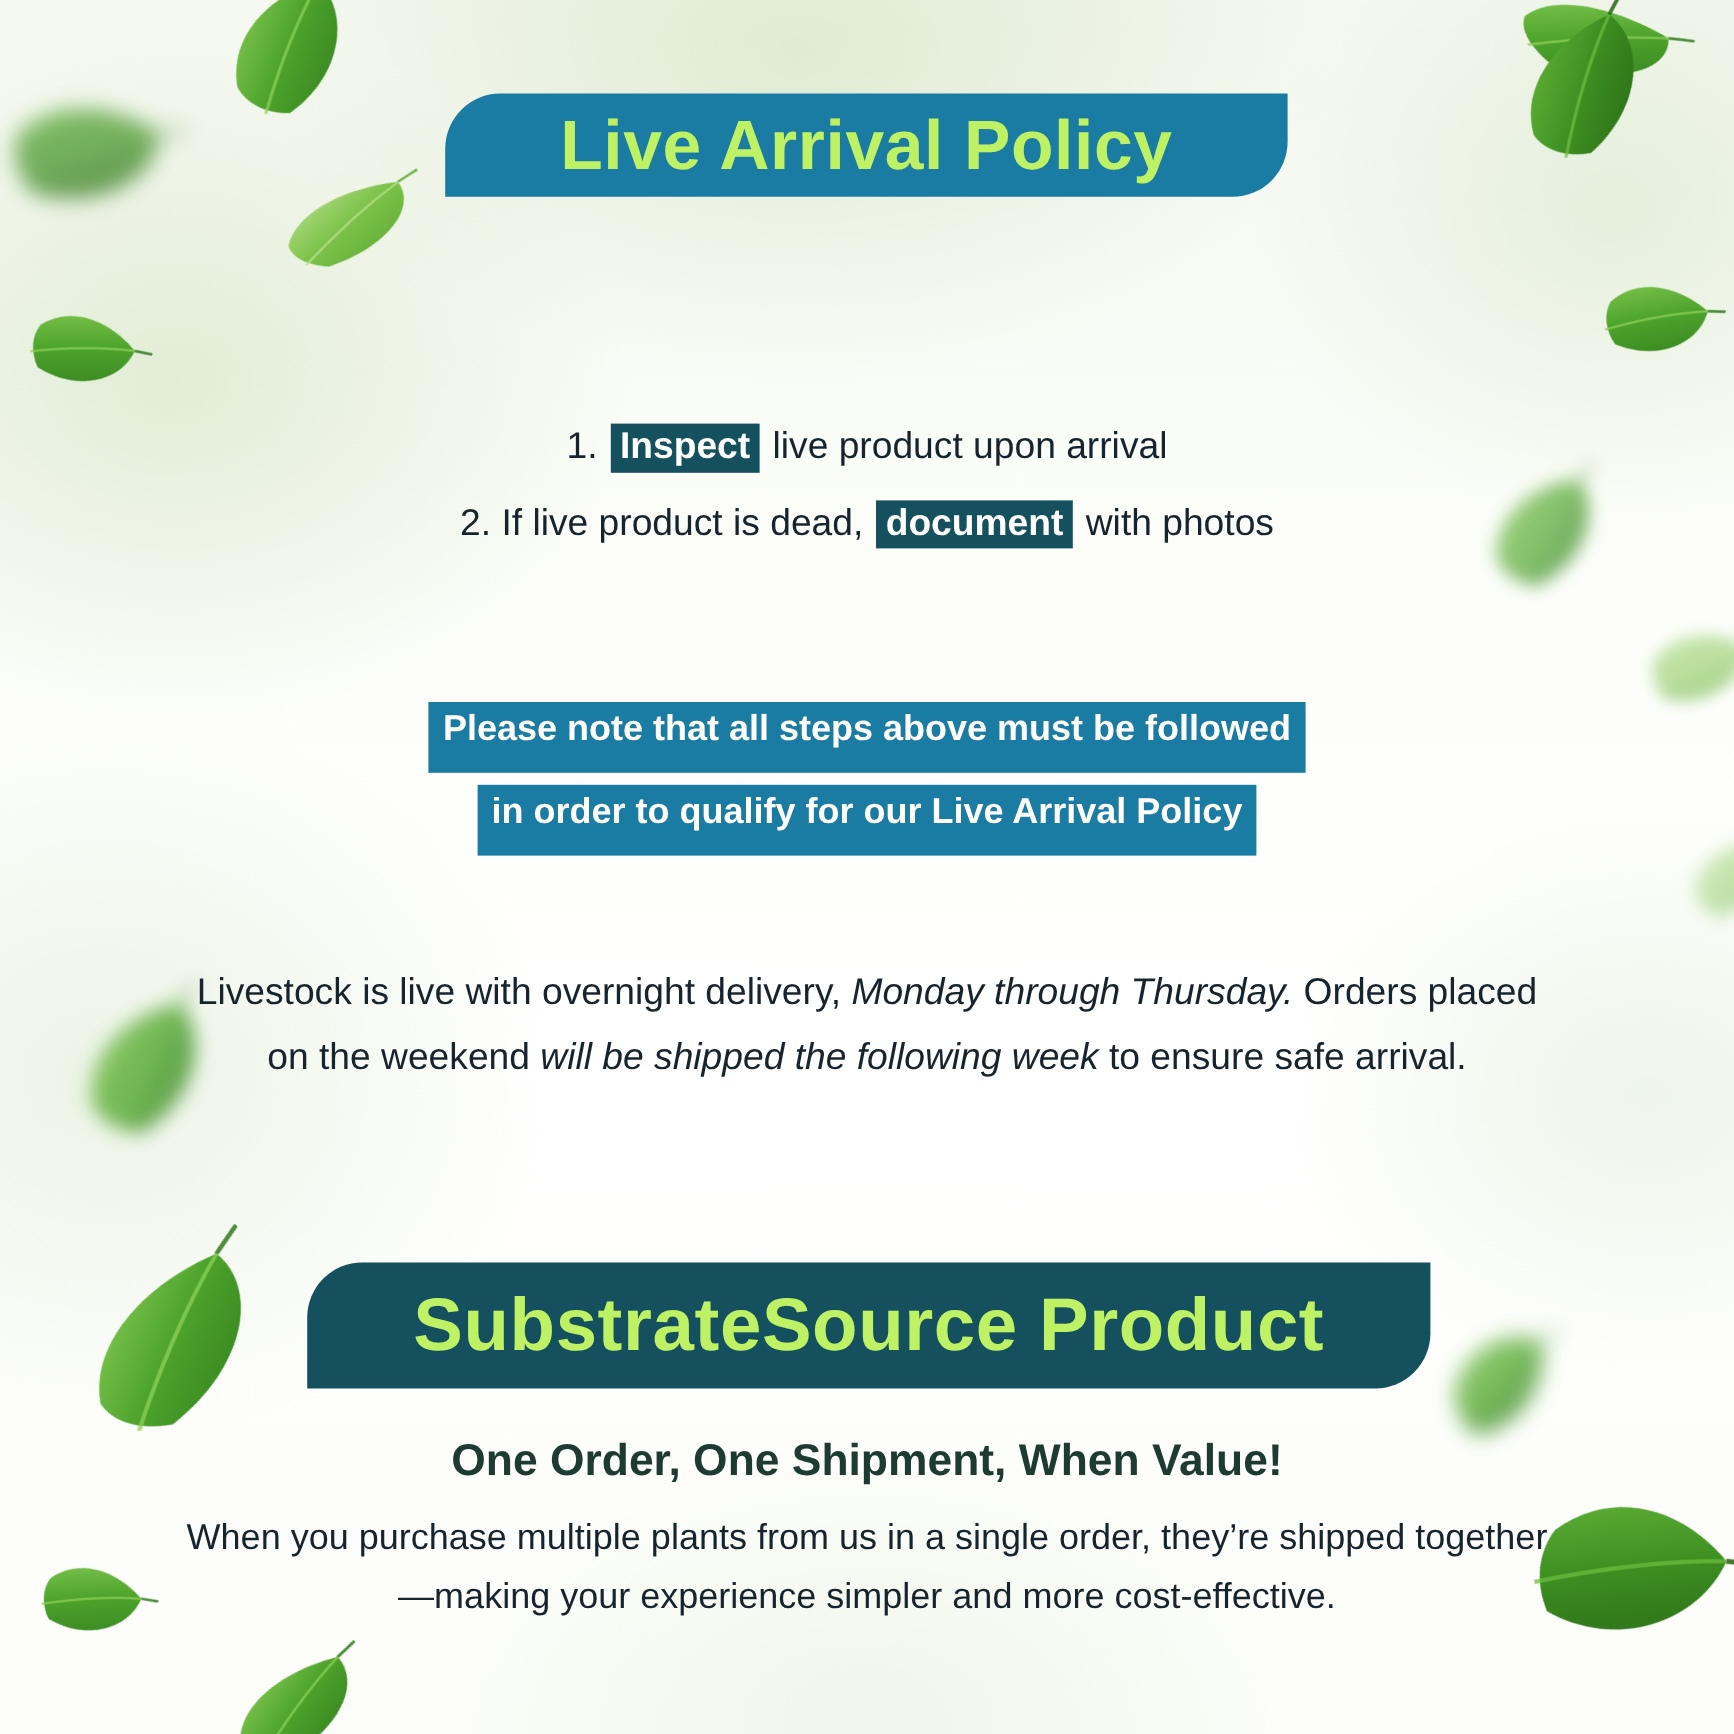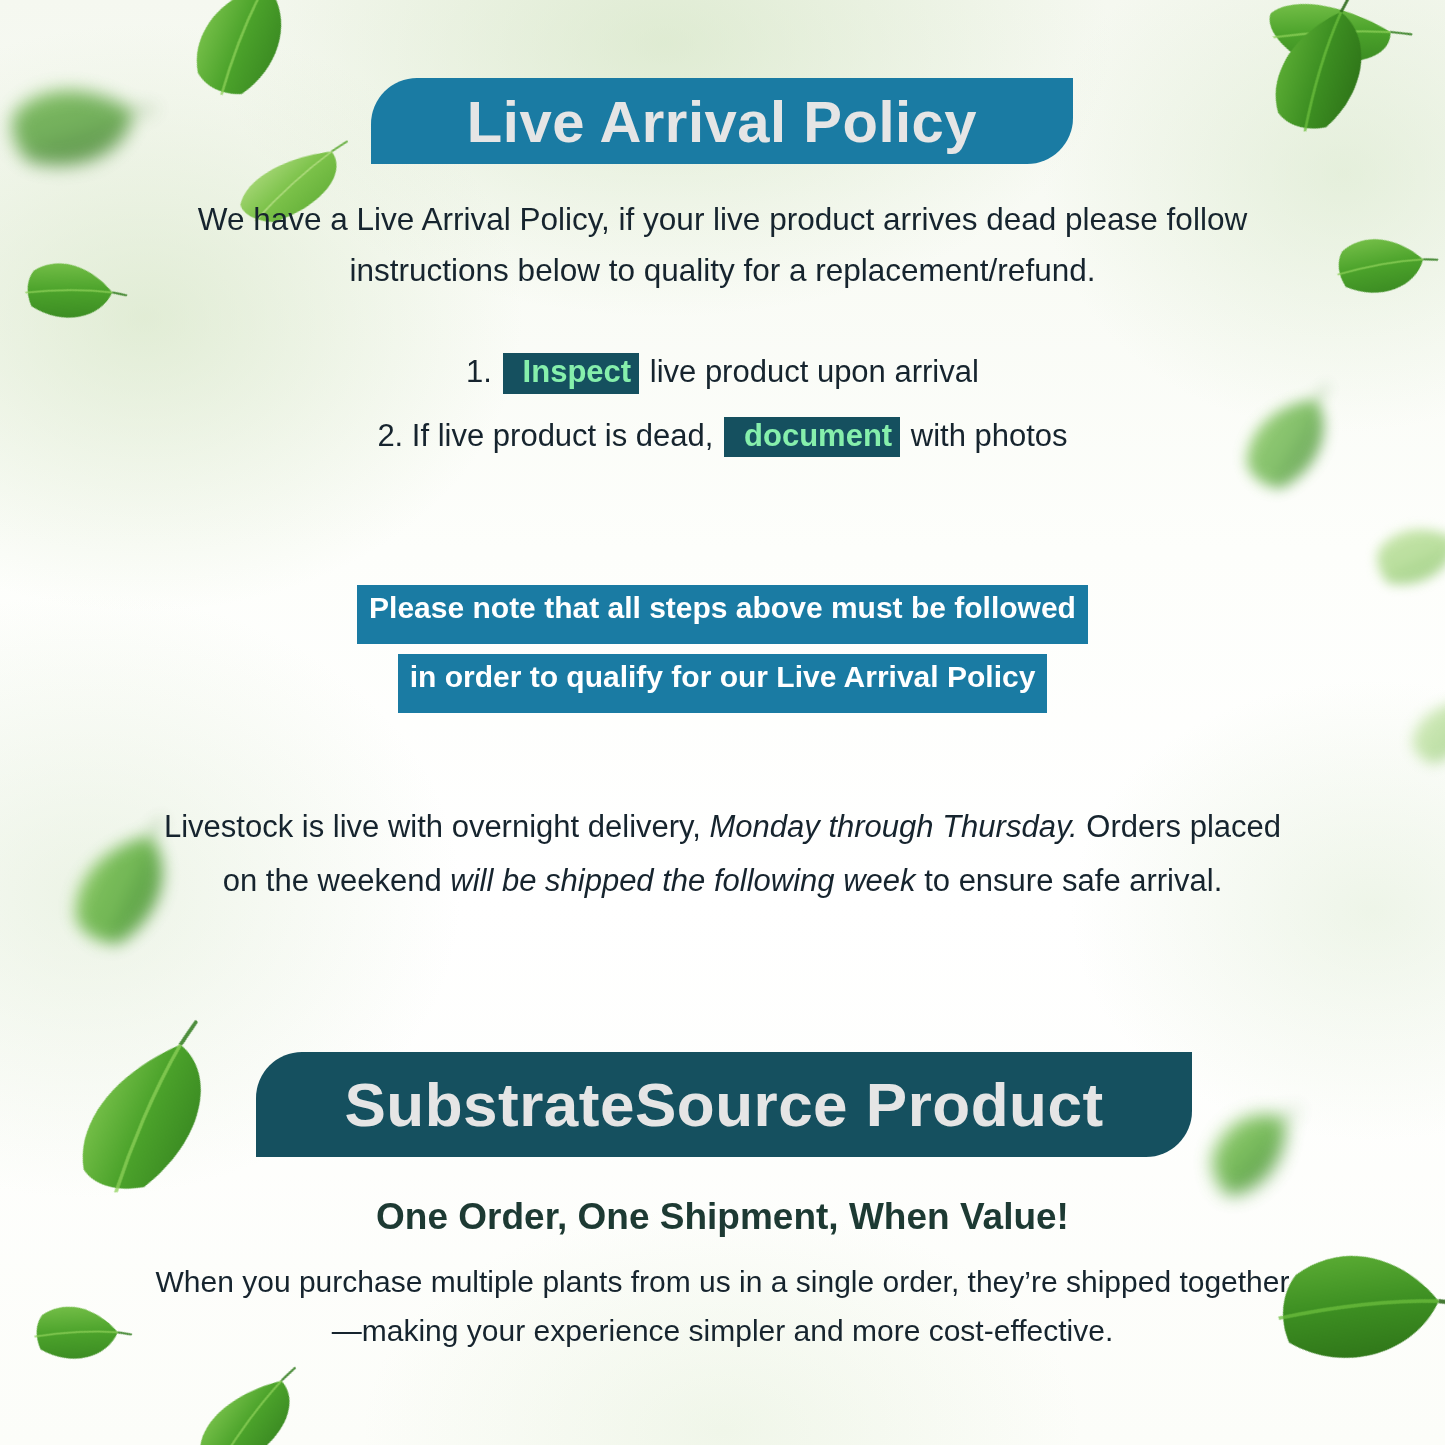--- a/index.html
+++ b/index.html
@@ -40,21 +40,21 @@
     transform-origin: 50% 50%;
   }
   .leaf svg { display: block; width: 100%; height: 100%; }
 
   
   .banner {
     position: absolute;
     display: flex;
     align-items: center;
     justify-content: center;
-    color: #e5e5e5;
+    color: #bef264;
     font-weight: bold;
     letter-spacing: 0.5px;
     white-space: nowrap;
   }
   .banner-light {
     background: #1a7ba3;
     border-radius: 46px 0 46px 0;
   }
   .banner-dark {
     background: #15505f;
@@ -99,23 +99,23 @@
   }
   .step {
     font-size: 31px;
     color: #16242e;
     line-height: 1.28;
     margin-bottom: 22px;
     white-space: nowrap;
   }
   .hl-dark {
     background: #15505f;
-    color: #86efac;
+    color: #ffffff;
     font-weight: bold;
-    padding: 3px 8px 5px 20px;
+    padding: 3px 8px 5px 8px;
     margin: 0 2px;
     display: inline-block;
     line-height: 1.05;
   }
 
   
   #note-block {
     position: absolute;
     left: 120px;
     top: 585px;
@@ -394,21 +394,20 @@
           <path d="M86,10 C60,30 34,58 16,80" stroke="#b9e08a" stroke-width="2.2" fill="none" opacity="0.75"></path>
           <path d="M86,10 C92,6 97,3 100,1" stroke="#5aa831" stroke-width="2.6" fill="none" opacity="0.85"></path>
         </svg>
       </div>
     </div>
 
   <div class="banner banner-light" id="banner-arrival">
     <span>Live Arrival Policy</span>
   </div>
 
-  <div class="para" id="intro-para">We have a Live Arrival Policy, if your live product arrives dead please follow instructions below to quality for a replacement/refund.</div>
 
   <div id="steps">
     <div class="step">
       <span>1.</span>
       <span class="step-pre"></span>
       <span class="hl-dark">Inspect</span>
       <span>live product upon arrival</span>
     </div>
     <div class="step">
       <span>2.</span>

